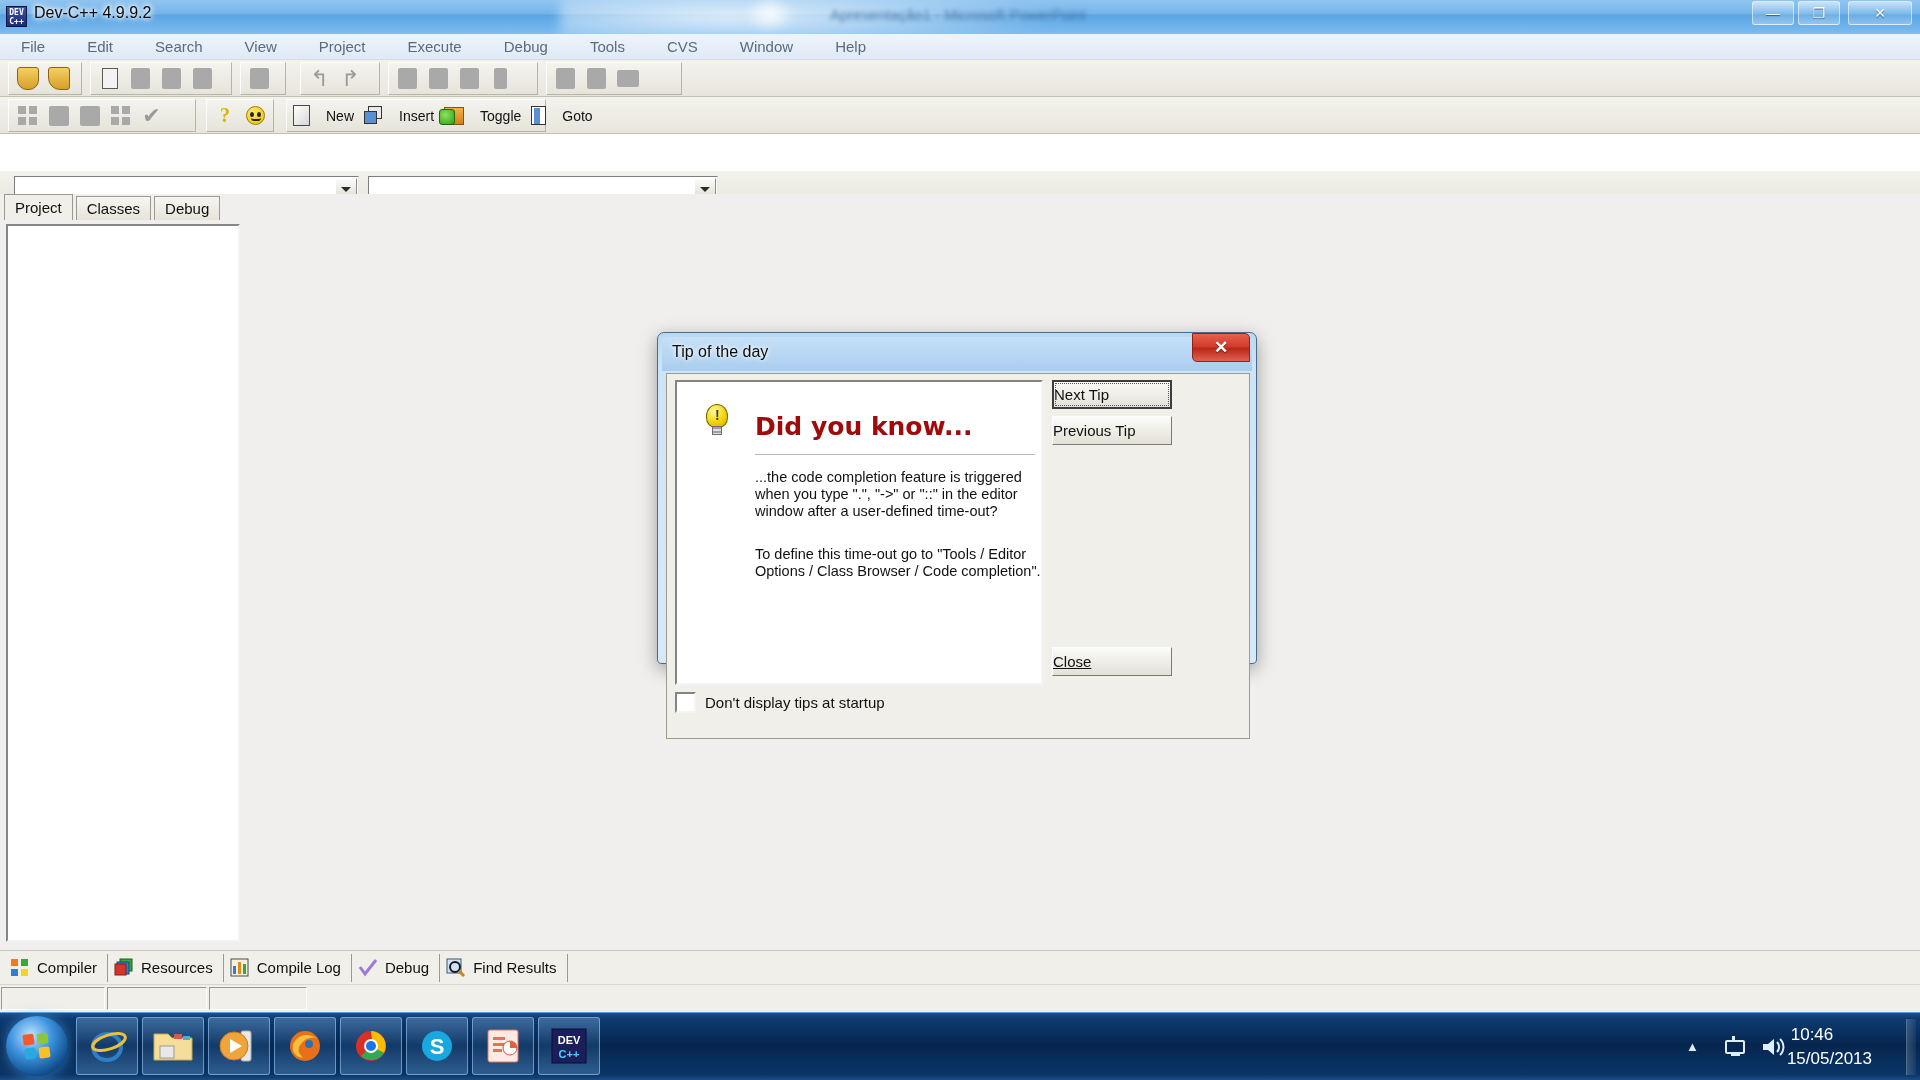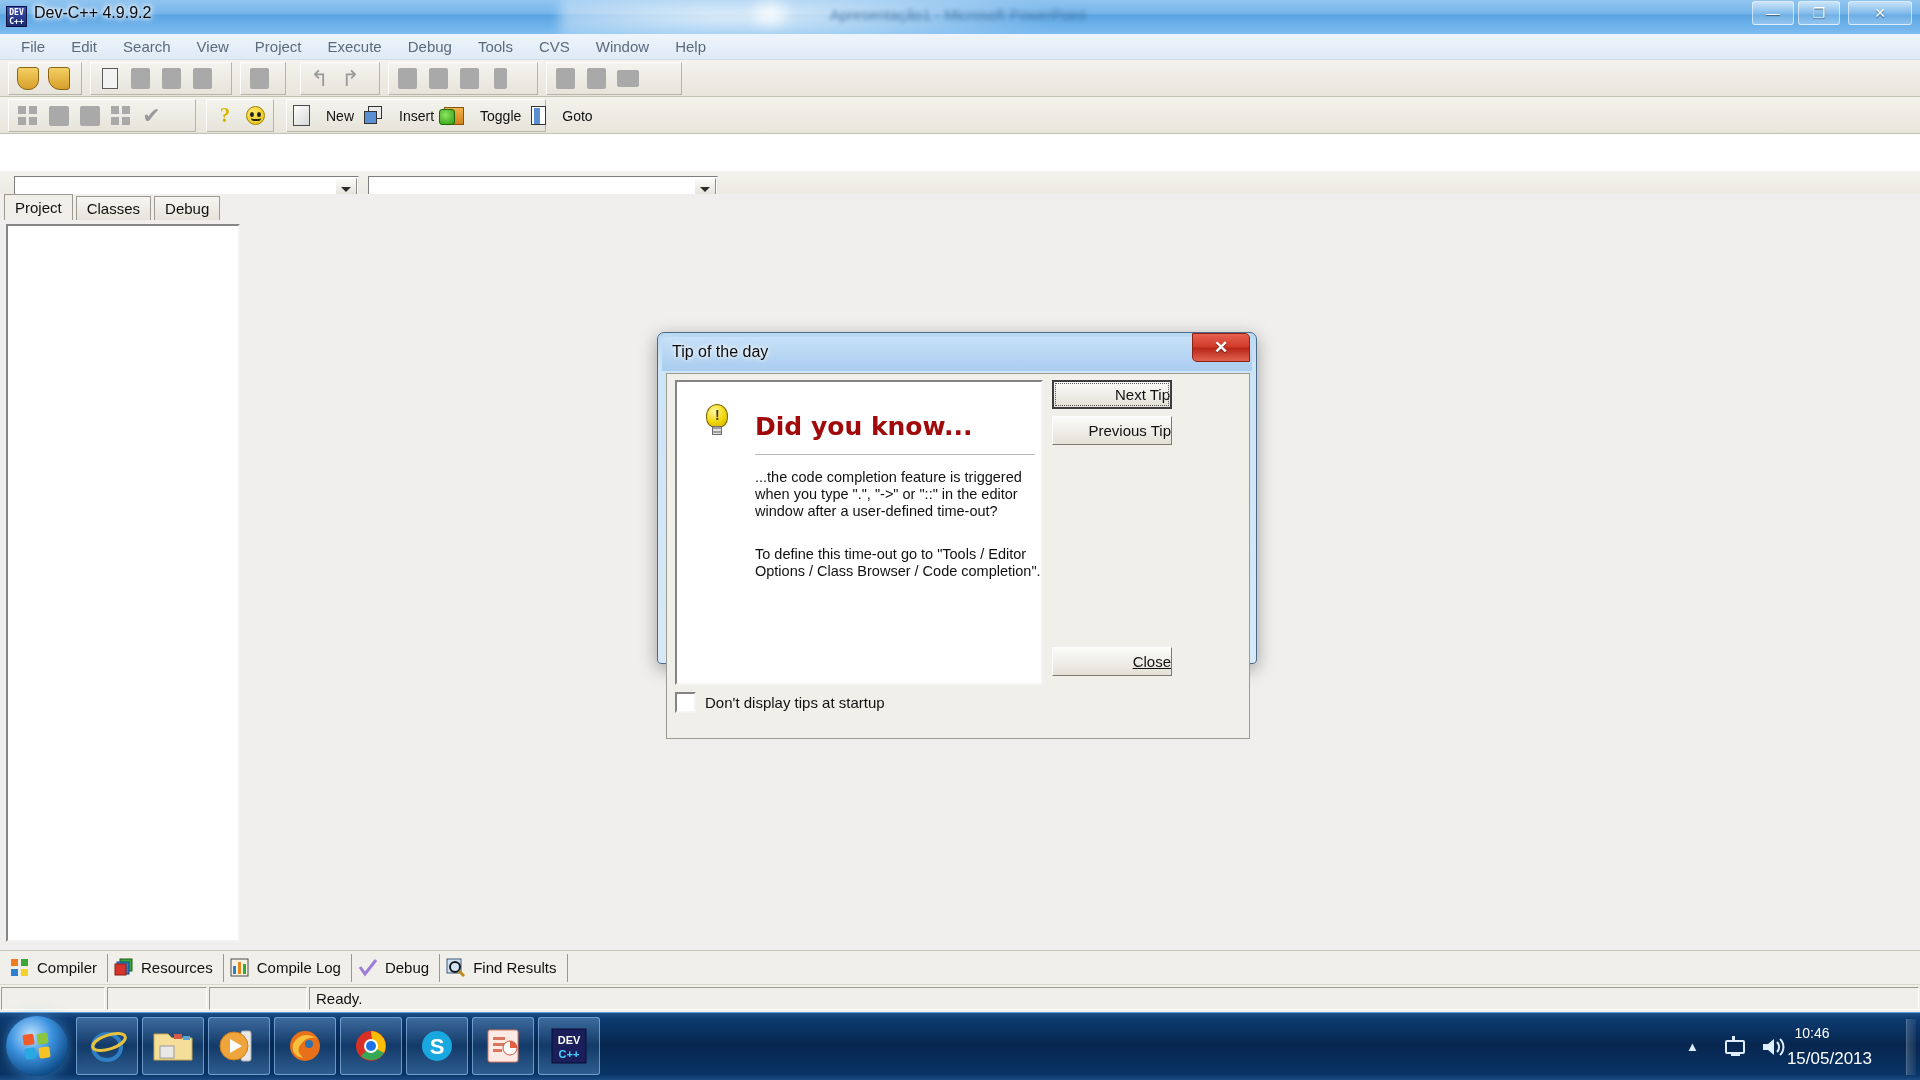--- a/index.html
+++ b/index.html
@@ -73,20 +73,21 @@
     background: linear-gradient(to bottom, rgba(255,255,255,.5), rgba(255,255,255,.08) 50%, rgba(255,255,255,.22));
   }
 
   
   #menubar {
     position: absolute; left: 0; top: 34px; width: 1920px; height: 26px;
     background: linear-gradient(to bottom, #eef4fb, #dfeaf6);
     border-bottom: 1px solid #cfdcea;
     display: flex; align-items: center;
     padding-left: 8px;
+    gap: 16px;
   }
   #menubar .menu-item {
     font-size: 15px; color: #5a6b7d;
     padding: 2px 13px;
     white-space: nowrap;
   }
 
   
   .toolbar {
     position: absolute; left: 0; width: 1920px;
@@ -343,21 +344,21 @@
     font-size: 14.5px; color: #111; line-height: 17px;
   }
   #tip-para1 { top: 87px; }
   #tip-para2 { top: 164px; }
 
   .dlgbtn {
     position: absolute;
     background: linear-gradient(to bottom, #fbfbf9, #e3e1d7);
     border: 1px solid; border-color: #fdfdfd #7d7b70 #7d7b70 #fdfdfd;
     font-size: 15px; color: #111;
-    display: flex; align-items: center; justify-content: flex-end;
+    display: flex; align-items: center; justify-content: flex-start;
   }
   #btn-next-tip {
     left: 385px; top: 6px; width: 120px; height: 29px;
     border: 2px solid #3d3d3d;
     outline: 1px dotted #555; outline-offset: -4px;
   }
   #btn-prev-tip { left: 385px; top: 42px; width: 120px; height: 29px; }
   #btn-close-tip { left: 385px; top: 273px; width: 120px; height: 29px; }
 
   #tip-checkbox-row {
@@ -601,21 +602,20 @@
       </svg>
     </span>
     <span>Find Results</span>
   </div>
 </div>
 
 <div id="statusbar">
   <div class="sbcell" style="width:104px"></div>
   <div class="sbcell" style="width:100px"></div>
   <div class="sbcell" style="width:98px"></div>
-  <div class="sbcell" style="flex:1">Ready.</div>
 </div>
 
 <div id="tipdialog">
   <div id="tip-titlebar">
     <div id="tip-title">Tip of the day</div>
     <div id="tip-close">✕</div>
   </div>
 
   <div id="tip-body">
     <div id="tip-white">
@@ -726,16 +726,16 @@
       <rect x="10" y="1" width="3" height="6" fill="#dfeeff"></rect>
     </svg>
   </div>
   <div class="tray-icon" style="left:1760px; top:22px;">
     <svg width="28" height="24" viewBox="0 0 28 24">
       <path d="M3 9 h5 l6 -5 v16 l-6 -5 H3 Z" fill="#dfeeff"></path>
       <path d="M17 7 a7 7 0 0 1 0 10" fill="none" stroke="#dfeeff" stroke-width="2"></path>
       <path d="M20 4 a11 11 0 0 1 0 16" fill="none" stroke="#dfeeff" stroke-width="2"></path>
     </svg>
   </div>
-  <div style="position:absolute; right:48px; top:12px; width:120px; text-align:center; color:#fff; font-size:14px;">10:46</div>
+  <div style="position:absolute; right:48px; top:12px; width:120px; text-align:center; color:#fff; font-size:17px;">10:46</div>
   <div style="position:absolute; right:48px; top:36px; width:120px; text-align:right; color:#fff; font-size:17px;">15/05/2013</div>
   <div style="position:absolute; right:4px; top:6px; width:10px; height:56px; background:linear-gradient(to right, rgba(255,255,255,.18), rgba(255,255,255,.05)); border-left:1px solid rgba(255,255,255,.25);"></div>
 </div>
 
 </body></html>

